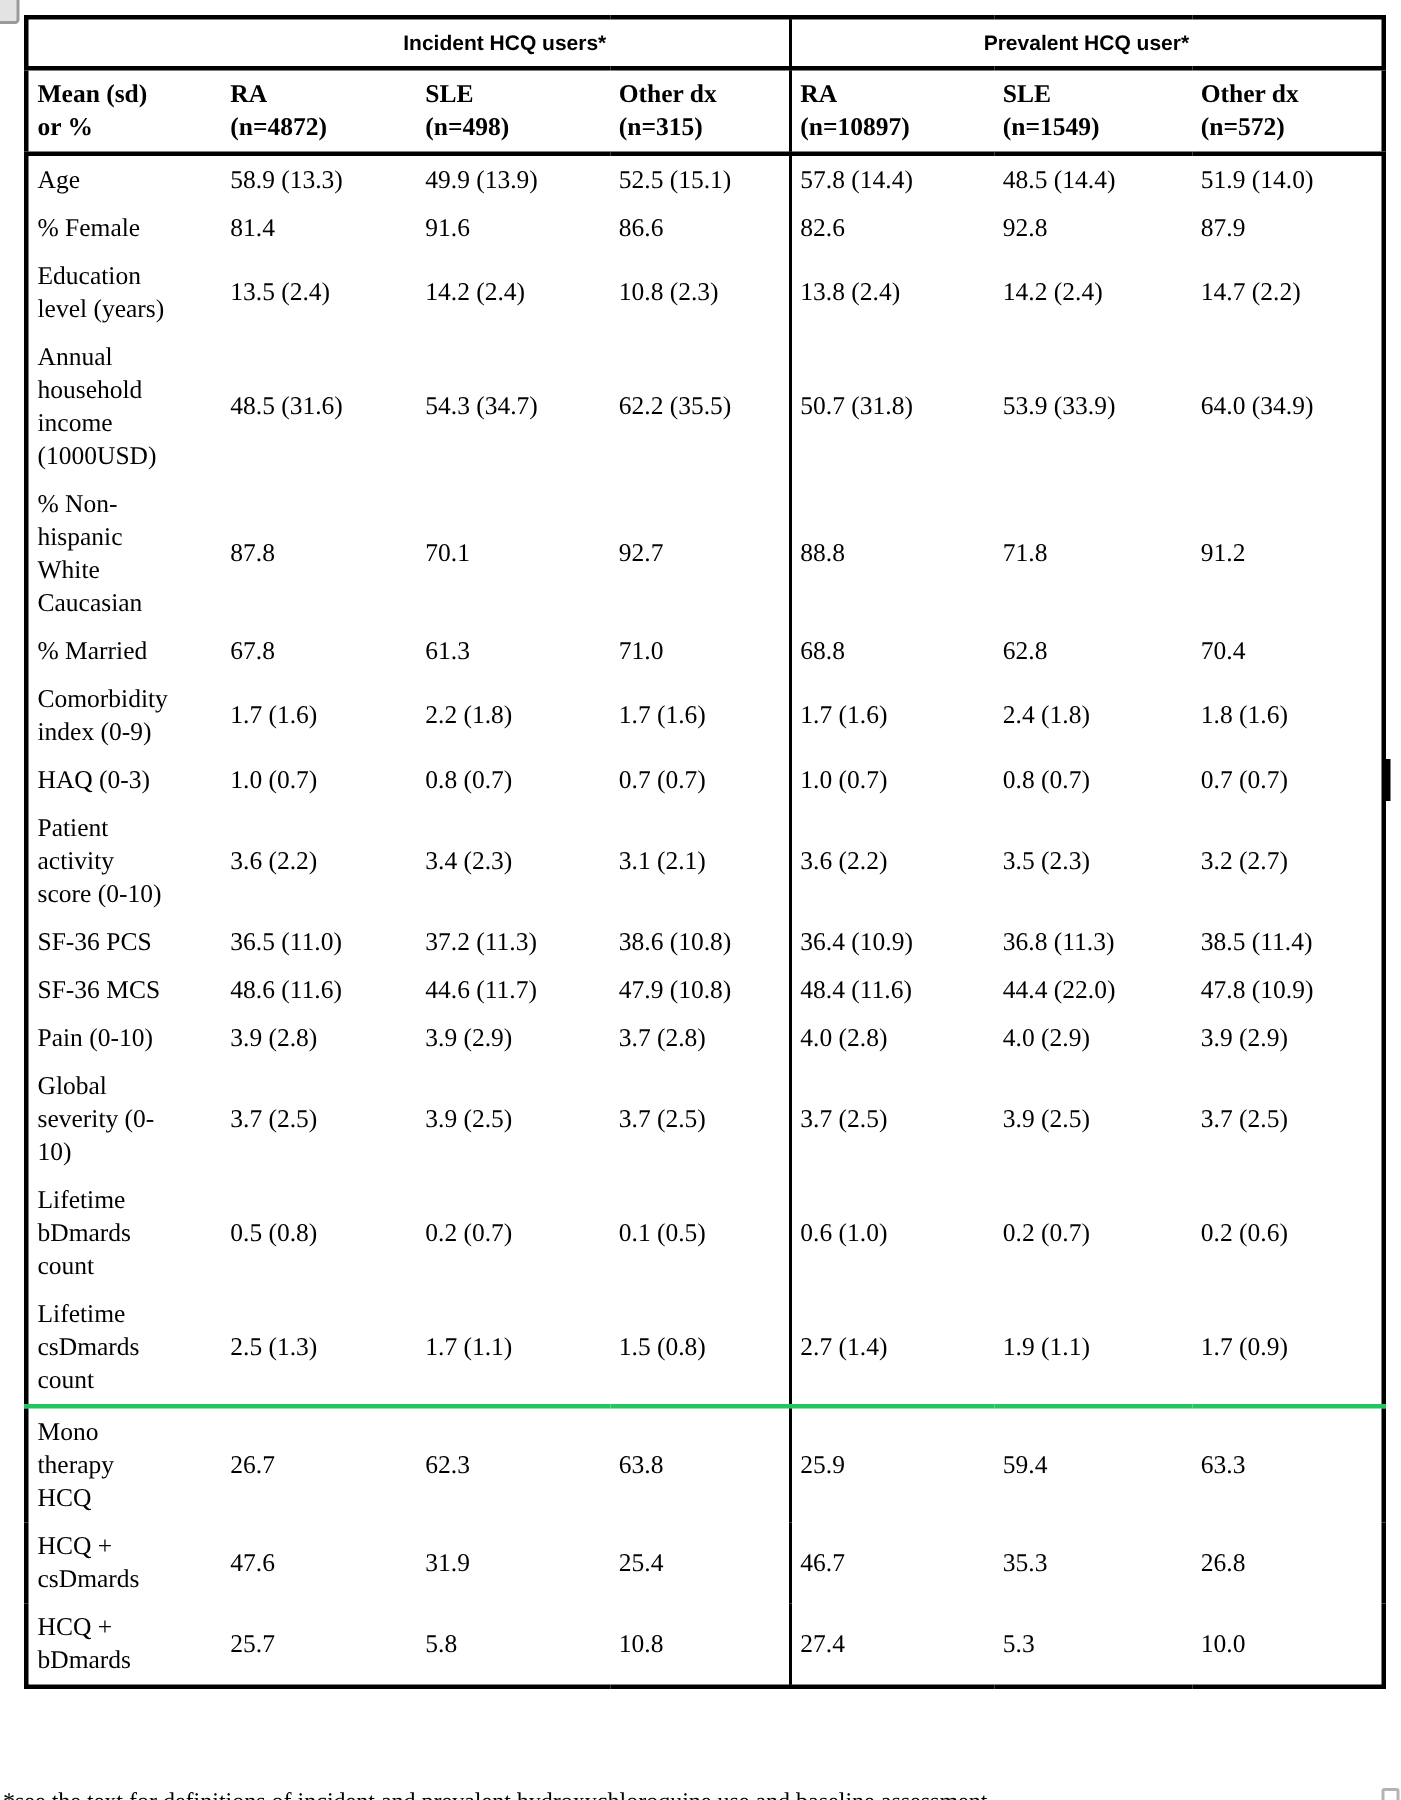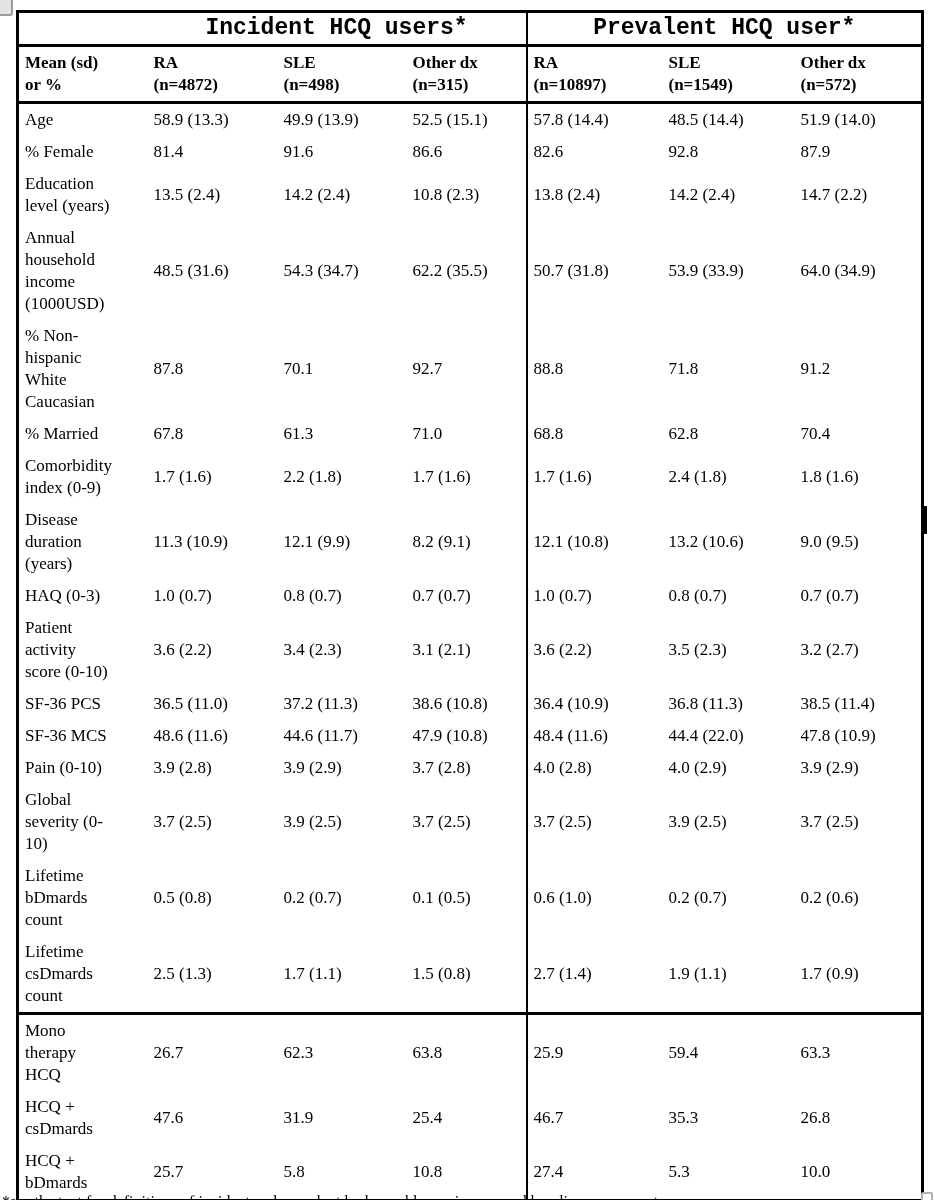--- a/index.html
+++ b/index.html
@@ -32,29 +32,29 @@
   }
   td,th{
     padding:5px 3px 5px 6px;
     font-size:17px;line-height:22px;
     vertical-align:middle;text-align:left;
     font-weight:normal;
     white-space:pre-line;
     overflow:hidden;
   }
   tr.group-row td{
-    font-family:Liberation Mono, monospace;
-    font-weight:bold;font-size:23px;line-height:24px;
+    font-family:Liberation Sans, sans-serif;
+    font-weight:bold;font-size:14px;line-height:24px;
     text-align:center;padding:3px 0 4px 0;
   }
   tr.group-row{border-bottom:3px solid #000;}
   thead tr.colhead-row{border-bottom:3px solid #000;}
   thead th{font-weight:bold;margin-left:12px;}
   td.divl, th.divl{border-left:2px solid #000;}
-  tbody.therapy{border-top:3px solid #000000;}
+  tbody.therapy{border-top:3px solid #22c55e;}
   th.rl{font-weight:normal;}
   .footnote{
     position:absolute;left:2px;top:1193px;width:930px;
     font-size:16px;line-height:18px;white-space:nowrap;
   }
 </style>
 </head>
 <body>
 
 <div class="corner-widget"></div>
@@ -159,31 +159,20 @@
           <th class="rl">Comorbidity
 index (0-9)</th>
           <td>1.7 (1.6)</td>
           <td>2.2 (1.8)</td>
           <td>1.7 (1.6)</td>
           <td class="divl">1.7 (1.6)</td>
           <td>2.4 (1.8)</td>
           <td>1.8 (1.6)</td>
         </tr>
         <tr>
-          <th class="rl">Disease
-duration
-(years)</th>
-          <td>11.3 (10.9)</td>
-          <td>12.1 (9.9)</td>
-          <td>8.2 (9.1)</td>
-          <td class="divl">12.1 (10.8)</td>
-          <td>13.2 (10.6)</td>
-          <td>9.0 (9.5)</td>
-        </tr>
-        <tr>
           <th class="rl">HAQ (0-3)</th>
           <td>1.0 (0.7)</td>
           <td>0.8 (0.7)</td>
           <td>0.7 (0.7)</td>
           <td class="divl">1.0 (0.7)</td>
           <td>0.8 (0.7)</td>
           <td>0.7 (0.7)</td>
         </tr>
         <tr>
           <th class="rl">Patient

